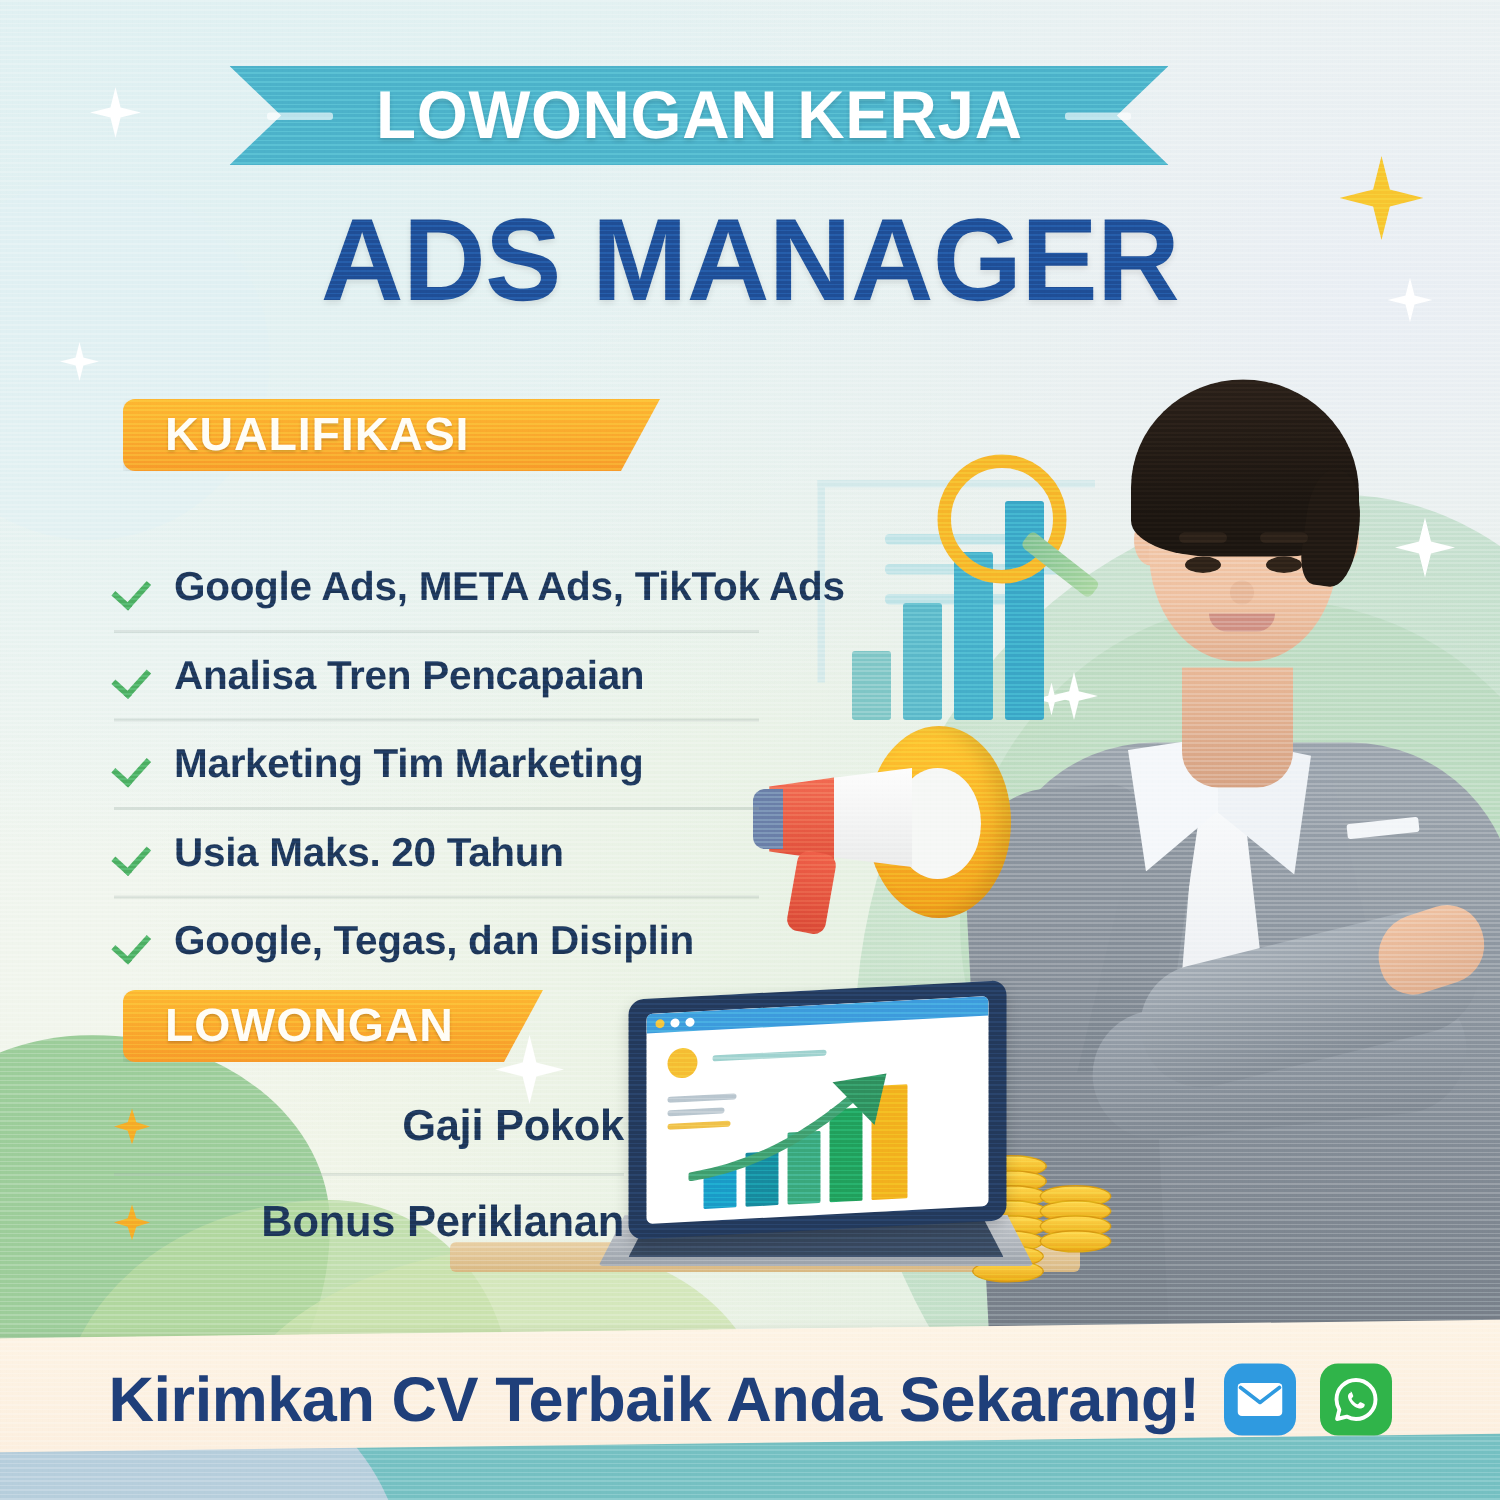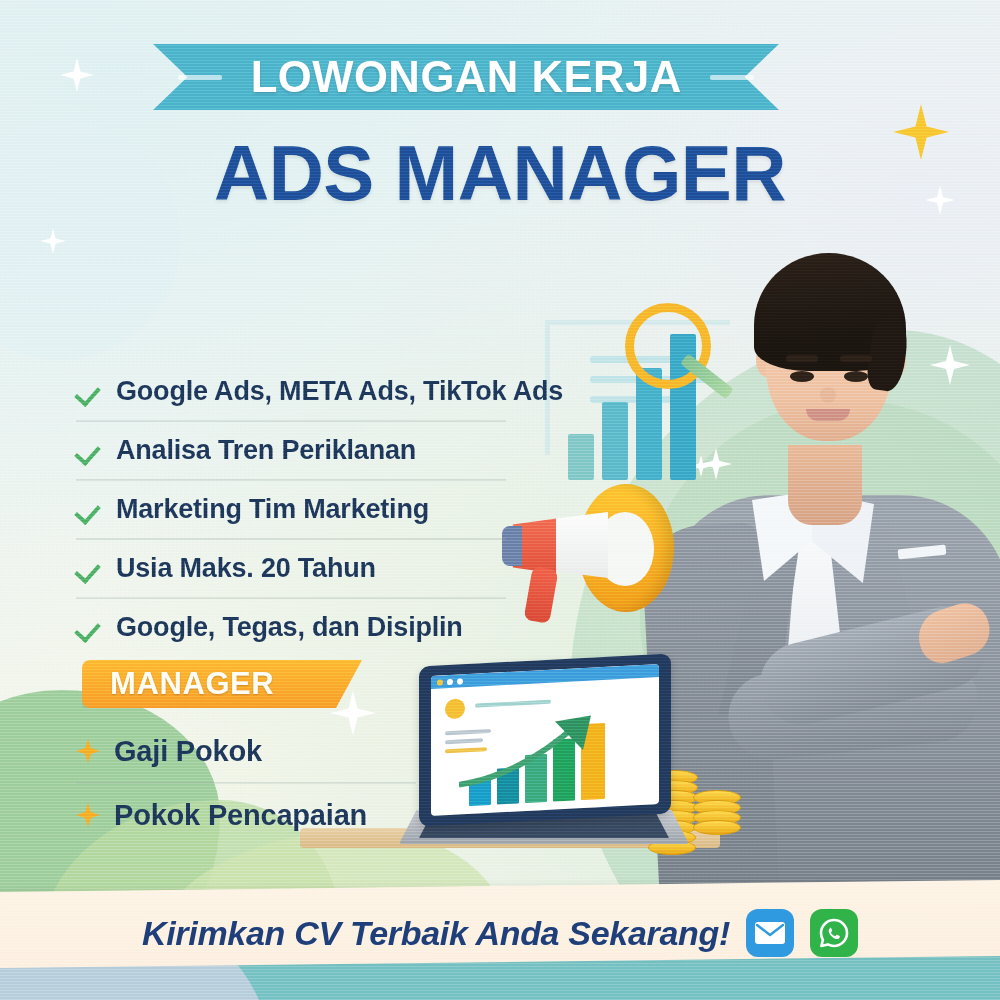--- a/index.html
+++ b/index.html
@@ -126,21 +126,21 @@
 
   
   .list{position:absolute;}
   #qual-list{left:76px;top:363px;width:430px;}
   #benefit-list{left:76px;top:720px;width:340px;}
   .li{
     display:flex;align-items:center;gap:14px;
     height:57px;border-bottom:2px solid rgba(150,170,160,.28);
   }
   .li:last-child{border-bottom:none;}
-  #benefit-list .li{height:62px;}
+  #benefit-list .li{height:62px;justify-content:space-between;}
   .li-text{
     color:#1d3557;font-weight:bold;font-size:27px;
     font-family:"Liberation Sans", sans-serif;white-space:nowrap;
     letter-spacing:-.2px;
   }
   #benefit-list .li-text{font-size:29px;}
   .check{
     width:26px;height:26px;flex:0 0 26px;position:relative;
   }
   .check::after{
@@ -347,21 +347,21 @@
     background:linear-gradient(180deg,#fdf3e4 0%,#fcefdf 100%);
     transform:rotate(-.7deg);
     box-shadow:0 -2px 6px rgba(0,0,0,.05);
   }
   .cta{
     position:absolute;left:0;right:0;top:905px;height:56px;
     display:flex;align-items:center;justify-content:center;gap:16px;
     z-index:6;
   }
   .cta-text{
-    color:#1f3f7a;font-weight:bold;font-style:italic;font-size:34px;
+    color:#1f3f7a;font-weight:bold;font-size:42px;
     font-family:"Liberation Sans", sans-serif;white-space:nowrap;
     letter-spacing:-.3px;
   }
   .icon-btn{
     width:48px;height:48px;border-radius:12px;
     display:flex;align-items:center;justify-content:center;flex:0 0 48px;
   }
   .icon-mail{background:#2f9ae0;}
   .icon-wa{background:#30b44a;}
 </style>
@@ -484,56 +484,59 @@
 
   <div class="ribbon-inner"></div>
   <div class="ribbon-text">
     <div class="dash"></div>
     <div class="txt">LOWONGAN KERJA</div>
     <div class="dash"></div>
   </div>
 
   <div class="title">ADS MANAGER</div>
 
+  <div class="badge" id="badge-kualifikasi">
+    <span>KUALIFIKASI</span>
+  </div>
 
   <div class="list" id="qual-list">
     <div class="li">
       <div class="check"></div>
       <div class="li-text">Google Ads, META Ads, TikTok Ads</div>
     </div>
     <div class="li">
       <div class="check"></div>
-      <div class="li-text">Analisa Tren Periklanan</div>
+      <div class="li-text">Analisa Tren Pencapaian</div>
     </div>
     <div class="li">
       <div class="check"></div>
       <div class="li-text">Marketing Tim Marketing</div>
     </div>
     <div class="li">
       <div class="check"></div>
       <div class="li-text">Usia Maks. 20 Tahun</div>
     </div>
     <div class="li">
       <div class="check"></div>
       <div class="li-text">Google, Tegas, dan Disiplin</div>
     </div>
   </div>
 
   <div class="badge" id="badge-benefit">
-    <span>MANAGER</span>
+    <span>LOWONGAN</span>
   </div>
 
   <div class="list" id="benefit-list">
     <div class="li">
       <div class="star-bullet"></div>
       <div class="li-text">Gaji Pokok</div>
     </div>
     <div class="li">
       <div class="star-bullet"></div>
-      <div class="li-text">Pokok Pencapaian</div>
+      <div class="li-text">Bonus Periklanan</div>
     </div>
   </div>
 
   <div class="blob-teal-bottom"></div>
   <div class="blob-teal-bottom2"></div>
   <div class="blob blob-blue-bottomleft"></div>
   <div class="bottom-band"></div>
 
   <div class="cta">
     <div class="cta-text">Kirimkan CV Terbaik Anda Sekarang!</div>

